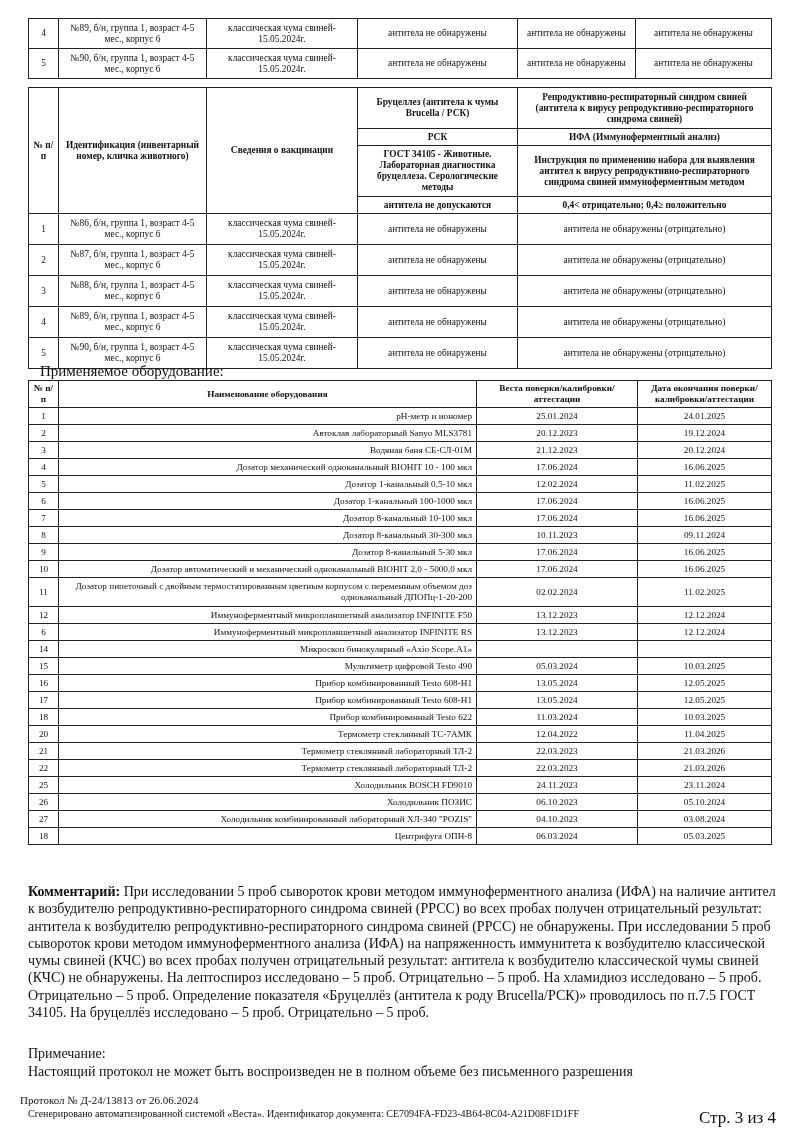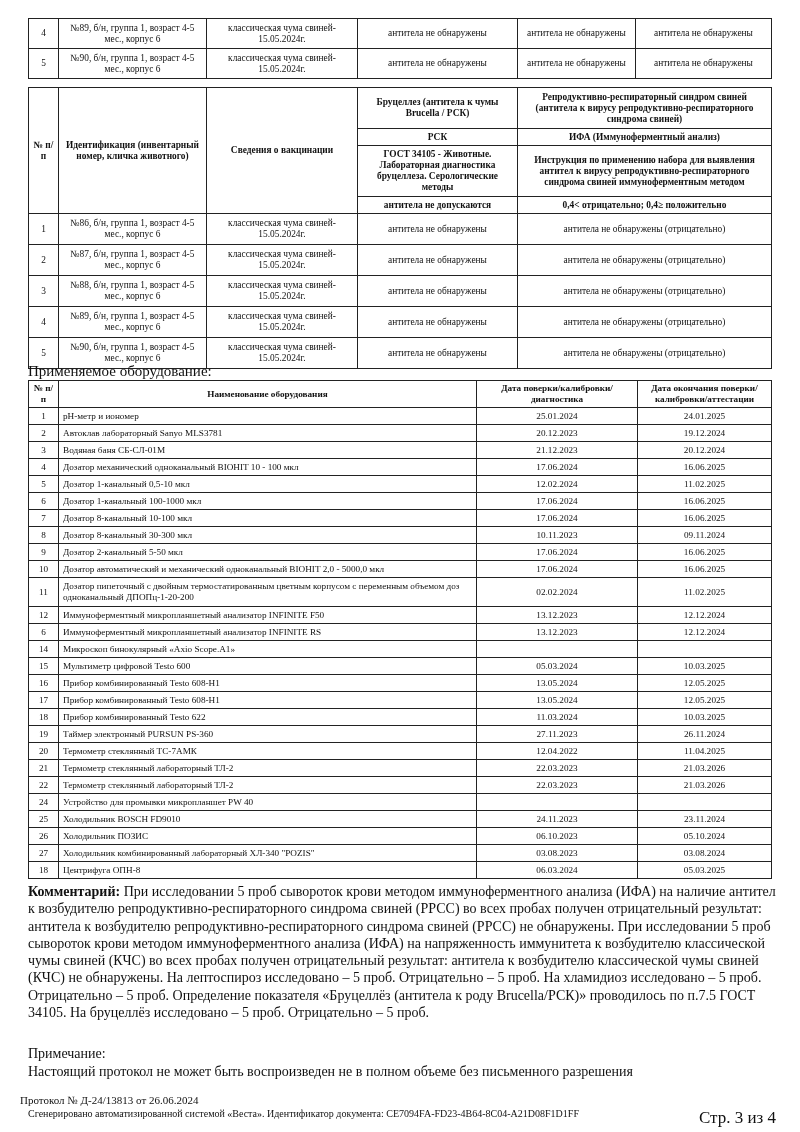--- a/index.html
+++ b/index.html
@@ -9,24 +9,24 @@
   td, th { border: 1px solid #222; font-size: 9.4px; line-height: 11px; padding: 1px 3px;
            text-align: center; vertical-align: middle; font-weight: normal; }
   th { font-weight: bold; }
   
   #t-top { top: 18px; }
   #t-top td { height: 27px; }
   
   #t-res { top: 87px; }
   #t-res td.rowcell { height: 28px; }
   
-  #eq-title { position: absolute; left: 28px; top: 363px; font-size: 15px; }
+  #eq-title { position: absolute; left: 40px; top: 363px; font-size: 15px; }
   #t-eq { top: 380px; }
   #t-eq td, #t-eq th { font-size: 9.2px; padding: 1px 4px; height: 14px; }
-  #t-eq td.name { text-align: left; }
+  #t-eq td.name { text-align: right; }
   #t-eq th { height: 24px; }
   #t-eq tr.tall td { height: 26px; }
   #comment { position: absolute; left: 28px; top: 883px; width: 748px; font-size: 14px; line-height: 17.3px; }
   #comment b { font-weight: bold; }
   #note-label { position: absolute; left: 28px; top: 1046px; font-size: 14px; }
   #note-text { position: absolute; left: 28px; top: 1064px; font-size: 14px; }
   #footer-1 { position: absolute; left: 20px; top: 1094px; font-size: 11px; }
   #footer-2 { position: absolute; left: 28px; top: 1108px; font-size: 10px; }
   #footer-page { position: absolute; right: 24px; top: 1108px; font-size: 17px; }
 </style>
@@ -133,21 +133,21 @@
   <colgroup>
     <col style="width:30px">
       <col style="width:418px">
       <col style="width:161px">
       <col>
   </colgroup>
   <thead>
     <tr>
       <th>№ п/п</th>
       <th>Наименование оборудования</th>
-      <th>Дата поверки/калибровки/диагностика</th>
+      <th>Веста поверки/калибровки/аттестации</th>
       <th>Дата окончания поверки/калибровки/аттестации</th>
     </tr>
   </thead>
   <tbody id="eq-body">
       <tr>
         <td>1</td>
         <td class="name">pH-метр и иономер</td>
         <td>25.01.2024</td>
         <td>24.01.2025</td>
       </tr>
@@ -188,21 +188,21 @@
         <td>16.06.2025</td>
       </tr>
       <tr>
         <td>8</td>
         <td class="name">Дозатор 8-канальный 30-300 мкл</td>
         <td>10.11.2023</td>
         <td>09.11.2024</td>
       </tr>
       <tr>
         <td>9</td>
-        <td class="name">Дозатор 2-канальный 5-50 мкл</td>
+        <td class="name">Дозатор 8-канальный 5-30 мкл</td>
         <td>17.06.2024</td>
         <td>16.06.2025</td>
       </tr>
       <tr>
         <td>10</td>
         <td class="name">Дозатор автоматический и механический одноканальный BIOHIT 2,0 - 5000,0 мкл</td>
         <td>17.06.2024</td>
         <td>16.06.2025</td>
       </tr>
       <tr class="tall">
@@ -224,21 +224,21 @@
         <td>12.12.2024</td>
       </tr>
       <tr>
         <td>14</td>
         <td class="name">Микроскоп бинокулярный «Axio Scope.A1»</td>
         <td></td>
         <td></td>
       </tr>
       <tr>
         <td>15</td>
-        <td class="name">Мультиметр цифровой Testo 600</td>
+        <td class="name">Мультиметр цифровой Testo 490</td>
         <td>05.03.2024</td>
         <td>10.03.2025</td>
       </tr>
       <tr>
         <td>16</td>
         <td class="name">Прибор комбинированный Testo 608-H1</td>
         <td>13.05.2024</td>
         <td>12.05.2025</td>
       </tr>
       <tr>
@@ -247,65 +247,53 @@
         <td>13.05.2024</td>
         <td>12.05.2025</td>
       </tr>
       <tr>
         <td>18</td>
         <td class="name">Прибор комбинированный Testo 622</td>
         <td>11.03.2024</td>
         <td>10.03.2025</td>
       </tr>
       <tr>
-        <td>19</td>
-        <td class="name">Таймер электронный PURSUN PS-360</td>
-        <td>27.11.2023</td>
-        <td>26.11.2024</td>
-      </tr>
-      <tr>
         <td>20</td>
         <td class="name">Термометр стеклянный ТС-7АМК</td>
         <td>12.04.2022</td>
         <td>11.04.2025</td>
       </tr>
       <tr>
         <td>21</td>
         <td class="name">Термометр стеклянный лабораторный ТЛ-2</td>
         <td>22.03.2023</td>
         <td>21.03.2026</td>
       </tr>
       <tr>
         <td>22</td>
         <td class="name">Термометр стеклянный лабораторный ТЛ-2</td>
         <td>22.03.2023</td>
         <td>21.03.2026</td>
       </tr>
       <tr>
-        <td>24</td>
-        <td class="name">Устройство для промывки микропланшет PW 40</td>
-        <td></td>
-        <td></td>
-      </tr>
-      <tr>
         <td>25</td>
         <td class="name">Холодильник BOSCH FD9010</td>
         <td>24.11.2023</td>
         <td>23.11.2024</td>
       </tr>
       <tr>
         <td>26</td>
         <td class="name">Холодильник ПОЗИС</td>
         <td>06.10.2023</td>
         <td>05.10.2024</td>
       </tr>
       <tr>
         <td>27</td>
         <td class="name">Холодильник комбинированный лабораторный ХЛ-340 "POZIS"</td>
-        <td>03.08.2023</td>
+        <td>04.10.2023</td>
         <td>03.08.2024</td>
       </tr>
       <tr>
         <td>18</td>
         <td class="name">Центрифуга ОПН-8</td>
         <td>06.03.2024</td>
         <td>05.03.2025</td>
       </tr>
     </tbody>
 </table>

